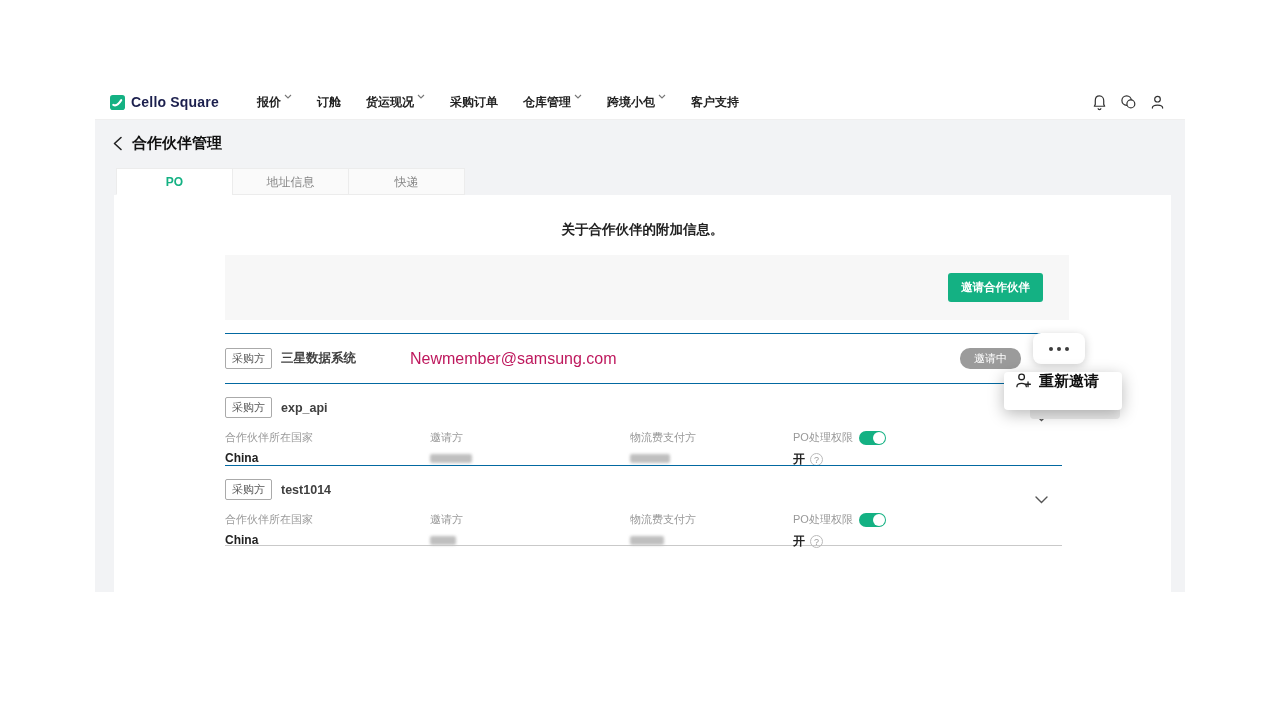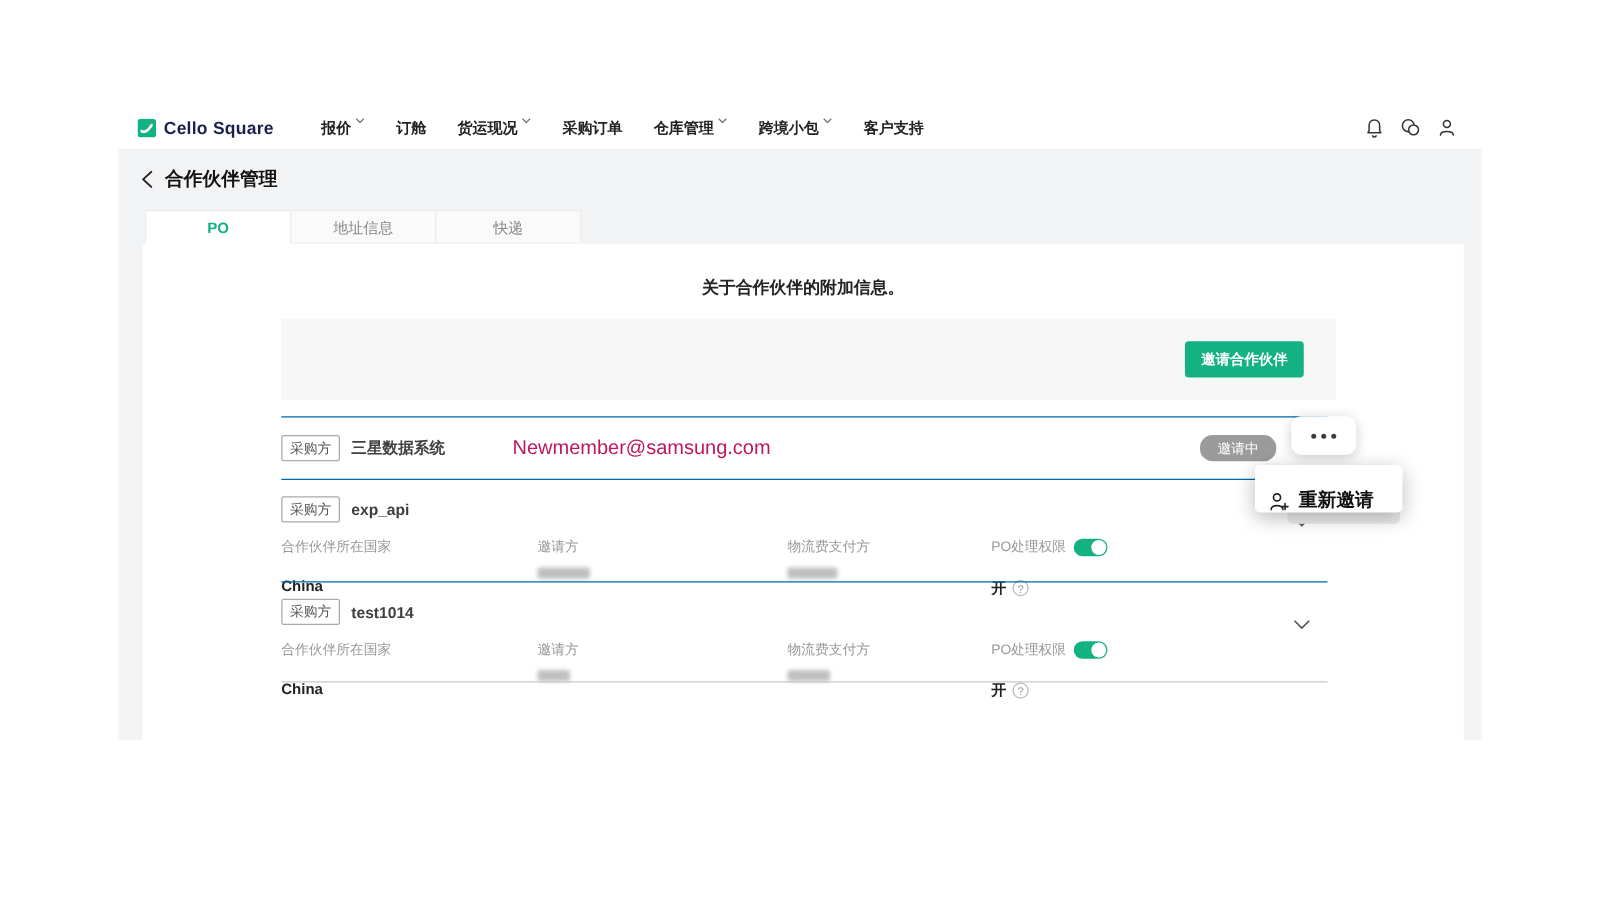--- a/index.html
+++ b/index.html
@@ -49,38 +49,38 @@
   .email { position:absolute; left:185px; font-size:16px; color:#be185d; }
   .badge { position:absolute; right:41px; background:#9b9b9b; color:#fff; font-size:11px;
            padding:3px 14px; border-radius:10px; }
   .row-expanded { height:82px; padding-top:13px; }
   .row-expanded.last { height:81px; border-bottom:1px solid #c9c9c9; }
   .row-headline { display:flex; align-items:center; }
   .details { position:relative; margin-top:12px; height:40px; }
   .cell { position:absolute; top:0; }
   .c1 { left:0; } .c2 { left:205px; } .c3 { left:405px; } .c4 { left:568px; }
   .cell-label { font-size:11px; color:#999; display:flex; align-items:center; gap:6px;text-align:center; }
-  .cell-value { margin-top:17px; font-size:12px; font-weight:700; color:#222; display:flex; align-items:center; gap:5px; }
+  .cell-value { margin-top:6px; font-size:12px; font-weight:700; color:#222; display:flex; align-items:center; gap:5px; }
   .redacted { height:9px; border-radius:2px; background:#bfbfbf; filter:blur(1.6px); margin-top:9px; }
   .toggle { width:27px; height:14px; border-radius:7px; background:#14b183; position:relative; cursor:pointer; }
   .toggle::after { content:""; position:absolute; right:1px; top:1px; width:12px; height:12px;
                    border-radius:50%; background:#fff; }
   .help { width:13px; height:13px; border-radius:50%; border:1px solid #bbb; color:#999;
           font-size:9px; font-weight:400; display:inline-flex; align-items:center; justify-content:center; }
   .row-chevron { position:absolute; right:14px; top:30px; cursor:pointer; }
 
   
   .more-card { position:absolute; left:1033px; top:333px; width:52px; height:31px; background:#fff;
                border-radius:8px; box-shadow:0 2px 10px rgba(0,0,0,.2); display:flex; gap:4px;
                align-items:center; justify-content:center; z-index:5; cursor:pointer; }
   .more-card .dot { width:4px; height:4px; border-radius:50%; background:#3c3c3c; }
   .peek { position:absolute; left:1030px; top:401px; width:90px; height:18px; background:#ebebeb;
           border-radius:4px; z-index:4; }
   .popup { position:absolute; left:1004px; top:372px; width:118px; height:38px; background:#fff;
-           border-radius:4px; box-shadow:0 4px 16px rgba(0,0,0,.28); display:flex; align-items:flex-end;
+           border-radius:4px; box-shadow:0 4px 16px rgba(0,0,0,.28); display:flex; align-items:flex-start;
            gap:7px; padding-left:11px; z-index:6; cursor:pointer; }
   .popup-label { font-size:15px; font-weight:600; color:#111; }
 </style>
 </head>
 <body>
 
 <div class="canvas">
   <div class="app">
 
     <header class="navbar">

